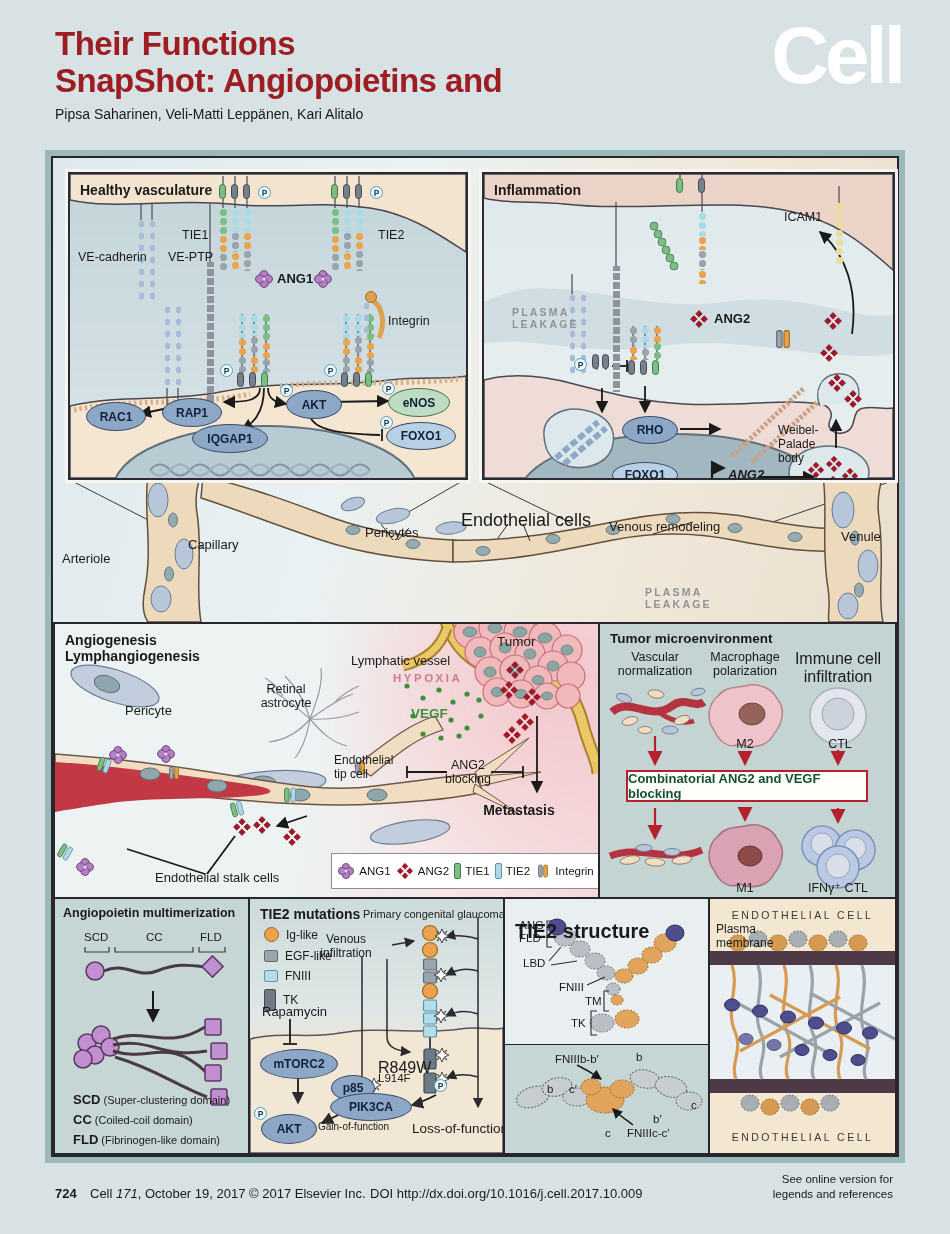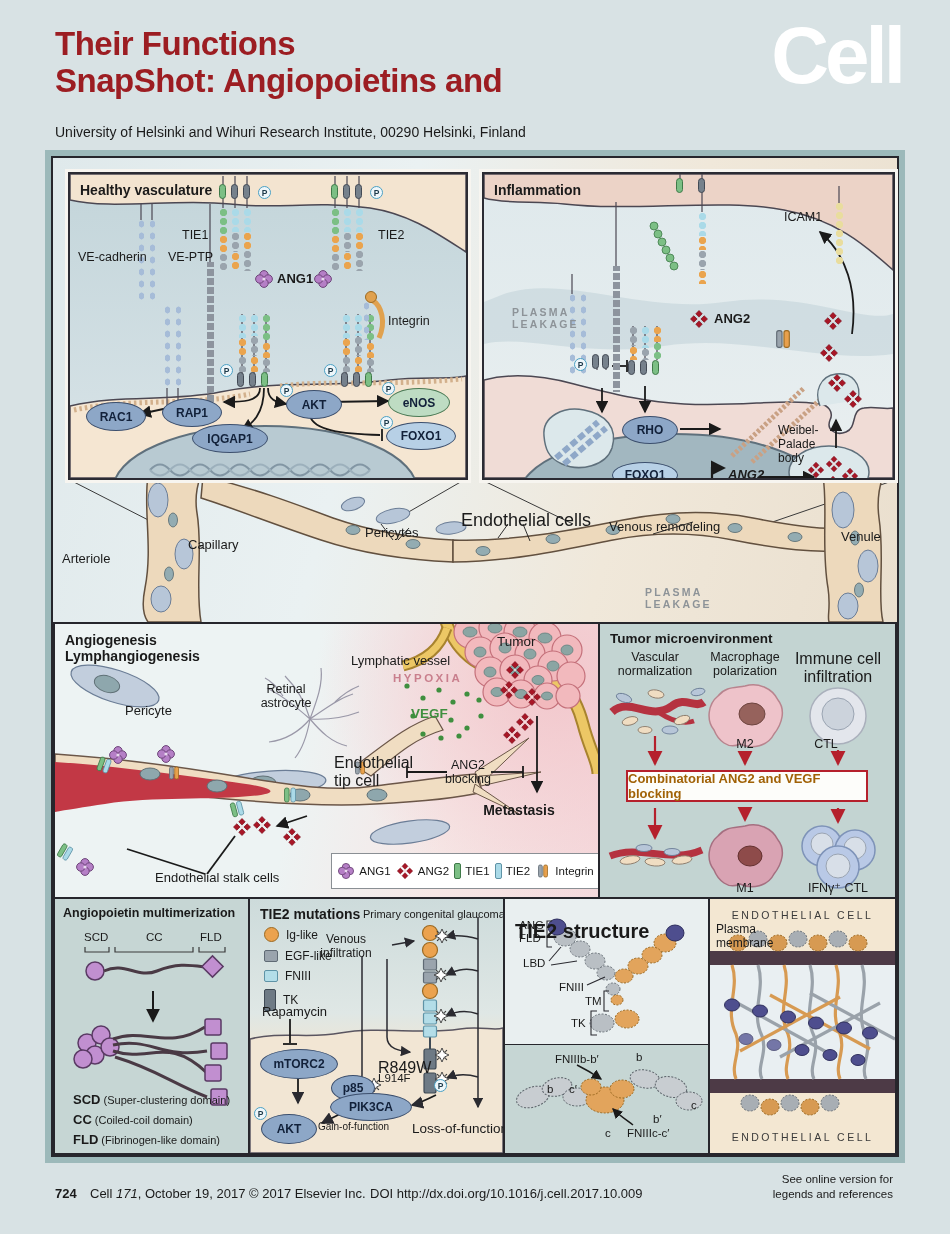--- a/index.html
+++ b/index.html
@@ -60,21 +60,21 @@
     </g>
 </svg>
 
 <div class="page">
 
   <div class="abs title-red" style="left:55px;top:26px">
     <div>Their Functions</div>
     <div>SnapShot: Angiopoietins and</div>
   </div>
   <div class="abs" style="right:48px;top:10px;font-size:80px;font-weight:bold;color:#ffffff;letter-spacing:-4px">Cell</div>
-  <div class="abs" style="left:55px;top:124px;font-size:14px">University of Helsinki and Wihuri Research Institute, 00290 Helsinki, Finland</div>
+  <div class="abs" style="left:55px;top:106px;font-size:14px">Pipsa Saharinen, Veli-Matti Leppänen, Kari Alitalo</div>
 
   <div class="abs" style="left:45px;top:150px;width:860px;height:1013px;background:#9cb9ba">
   <div class="abs" style="left:6px;top:6px;width:844px;height:997px;border:2px solid #26262c;background:#c5d5d4;box-sizing:content-box">
 
     <div class="abs" style="left:0;top:0;width:844px;height:464px;background:linear-gradient(105deg,#dfe9eb 0%,#eaf1f2 38%,#f0e8da 68%,#eadfce 100%)">
 
       <svg class="abs" style="left:0;top:0" width="844" height="464">
         <defs>
           <marker id="aV" viewBox="0 0 8 8" refX="7" refY="4" markerWidth="7" markerHeight="7" orient="auto">
                 <path d="M0,0L8,4L0,8z" fill="#1a1a1a"></path>
@@ -604,21 +604,21 @@
       </div>
       <div class="lb" style="left:70px;top:80px;font-size:13px">Pericyte</div>
       <div class="lb ctr" style="left:195px;top:58px;width:72px;font-size:12.5px">
         <div>Retinal</div>
         <div>astrocyte</div>
       </div>
       <div class="lb" style="left:296px;top:30px;font-size:13px">Lymphatic vessel</div>
       <div class="lb lb-b" style="left:338px;top:48px;font-size:11.5px;letter-spacing:2.5px;color:#c97f8d">HYPOXIA</div>
       <div class="lb lb-b" style="left:356px;top:82px;font-size:13.5px;color:#3f8f3f">VEGF</div>
       <div class="lb" style="left:442px;top:10px;font-size:13.5px">Tumor</div>
-      <div class="lb" style="left:279px;top:130px;font-size:16px">
+      <div class="lb" style="left:279px;top:130px;font-size:12px">
         <div>Endothelial</div>
         <div>tip cell</div>
       </div>
       <div class="lb ctr" style="left:384px;top:134px;width:58px;font-size:12.5px">
         <div>ANG2</div>
         <div>blocking</div>
       </div>
       <div class="lb lb-b ctr" style="left:424px;top:178px;width:80px;font-size:14px">Metastasis</div>
       <div class="lb" style="left:100px;top:247px;font-size:13px">Endothelial stalk cells</div>
 
@@ -717,22 +717,22 @@
       </div>
       <div class="lb ctr" style="left:100px;top:26px;width:90px;font-size:12.5px">
         <div>Macrophage</div>
             <div>polarization</div>
       </div>
       <div class="lb ctr" style="left:193px;top:26px;width:90px;font-size:16px">
         <div>Immune cell</div>
             <div>infiltration</div>
       </div>
       <div class="lb ctr" style="left:125px;top:113px;width:40px;font-size:12.5px">M2</div>
-      <div class="lb ctr" style="left:206px;top:113px;width:40px;font-size:12.5px">CTL</div>
-      <div class="abs" style="left:26px;top:146px;width:242px;height:32px;background:#fdfdfa;border:2px solid #b5202c;display:flex;align-items:center;justify-content:center;font-weight:bold;font-size:13px;color:#a16207;box-sizing:border-box;z-index:3">Combinatorial ANG2 and VEGF blocking</div>
+      <div class="lb ctr" style="left:220px;top:113px;width:40px;font-size:12.5px">CTL</div>
+      <div class="abs" style="left:26px;top:146px;width:242px;height:32px;background:#fdfdfa;border:2px solid #b5202c;display:flex;align-items:center;justify-content:center;font-weight:bold;font-size:13px;color:#14532d;box-sizing:border-box;z-index:3">Combinatorial ANG2 and VEGF blocking</div>
       <div class="lb ctr" style="left:125px;top:257px;width:40px;font-size:12.5px">M1</div>
       <div class="lb ctr" style="left:200px;top:257px;width:76px;font-size:12.5px">IFNγ⁺ CTL</div>
     </div>
 
     <div class="panel" style="left:0;top:739px;width:197px;height:258px;background:#c6d6d4">
       <svg class="abs" style="left:0;top:0" width="193" height="254">
         <defs>
           <marker id="aM" viewBox="0 0 8 8" refX="7" refY="4" markerWidth="7" markerHeight="7" orient="auto">
                 <path d="M0,0L8,4L0,8z" fill="#1a1a1a"></path>
               </marker>

